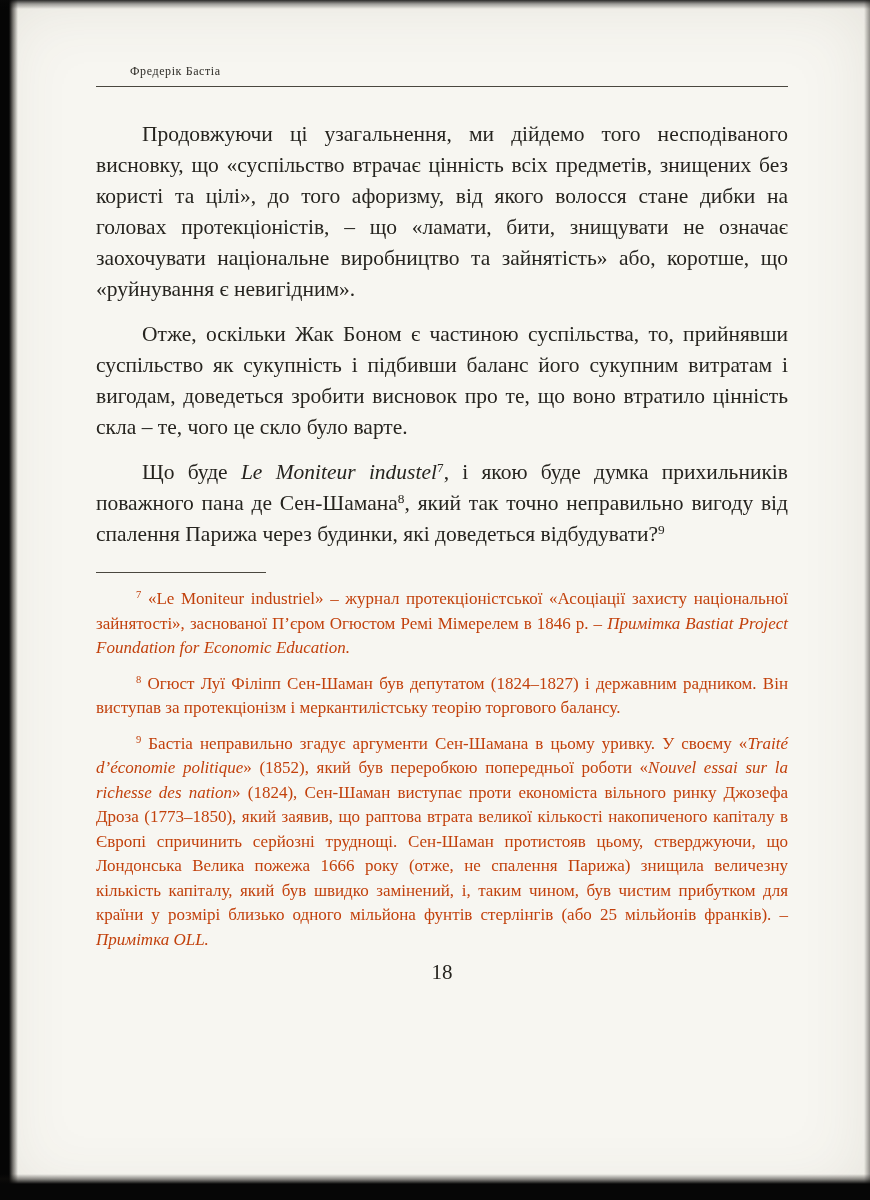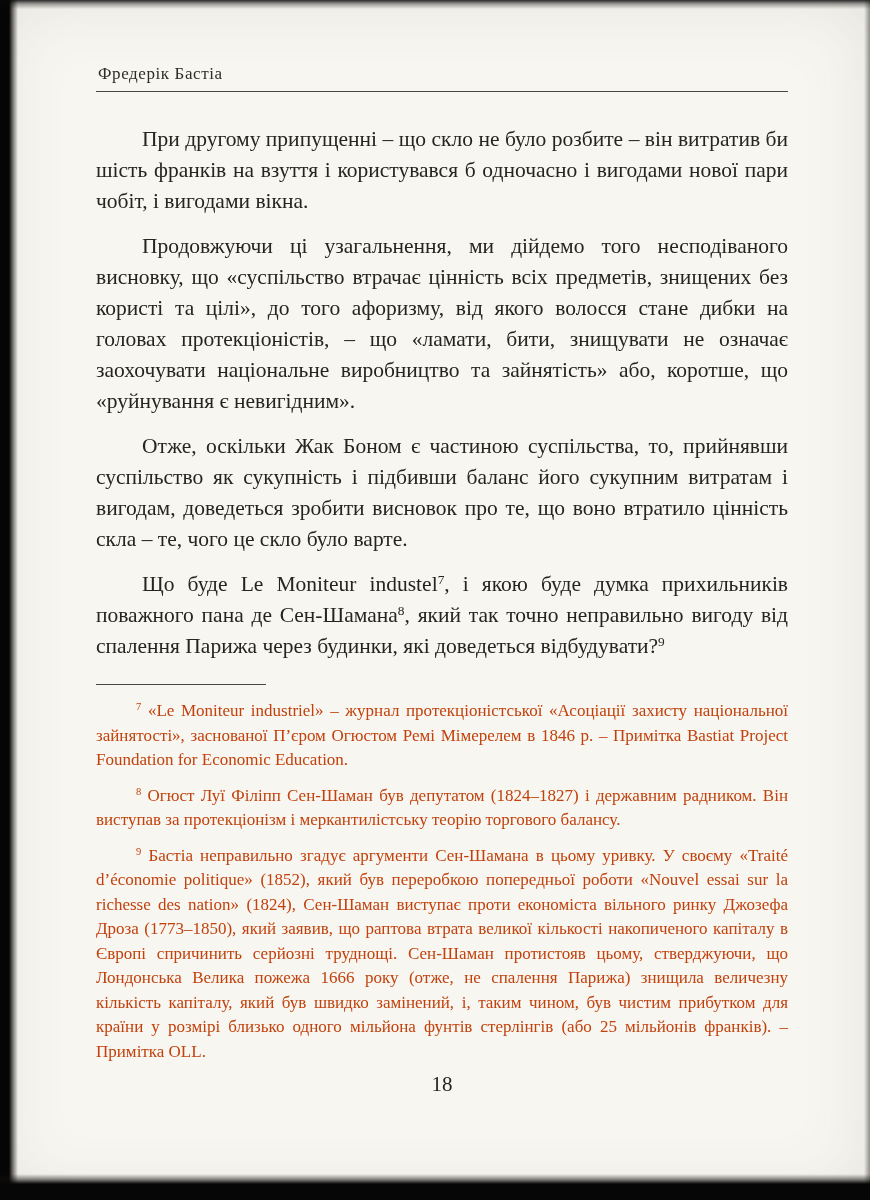--- a/index.html
+++ b/index.html
@@ -39,24 +39,25 @@
   }
   .page{
     position:relative;
     box-sizing:border-box;
     width:870px;height:1200px;
     padding:64px 82px 0 96px;
     color:#26241f;
     z-index:2;
   }
   .running-header{
-    font-size:17px;
+    font-size:12px;
     letter-spacing:0.6px;
     color:#2e2c27;
     padding-left:2px;
+    margin-left:32px;
   }
   .header-rule{
     border:none;
     border-top:1.5px solid #4a473f;
     margin:7px 0 0 0;
   }
   .body-text{
     margin-top:32px;
   }
   .body-text p{
@@ -68,21 +69,21 @@
     color:#26241f;
   }
   .body-text p:last-child{margin-bottom:0;}
   sup{
     font-size:0.62em;
     line-height:0;
     vertical-align:baseline;
     position:relative;
     top:-0.55em;
   }
-  .it{}
+  .it{font-style:italic;}
   .fn-rule{
     border:none;
     border-top:1.5px solid #4a473f;
     width:170px;
     margin:22px 0 14px 0;
   }
   .footnotes p{
     margin:0 0 11px 0;
     font-size:17px;
     line-height:24.5px;
@@ -105,21 +106,20 @@
   <div class="edge-left"></div>
   <div class="edge-top"></div>
   <div class="edge-right"></div>
   <div class="edge-bottom"></div>
 
   <div class="page">
     <div class="running-header">Фредерік Бастіа</div>
     <hr class="header-rule">
 
     <div class="body-text">
-        <p><span>При другому припущенні – що скло не було розбите – він витратив би шість франків на взуття і користувався б одночасно і вигодами нової пари чобіт, і вигодами вікна.</span></p>
         <p><span>Продовжуючи ці узагальнення, ми дійдемо того несподіваного висновку, що «суспільство втрачає цінність всіх предметів, знищених без користі та цілі», до того афоризму, від якого волосся стане дибки на головах протекціоністів, – що «ламати, бити, знищувати не означає заохочувати національне виробництво та зайнятість» або, коротше, що «руйнування є невигідним».</span></p>
         <p><span>Отже, оскільки Жак Боном є частиною суспільства, то, прийнявши суспільство як сукупність і підбивши баланс його сукупним витратам і вигодам, доведеться зробити висновок про те, що воно втратило цінність скла – те, чого це скло було варте.</span></p>
         <p><span>Що буде </span><span class="it">Le Moniteur industel</span><sup>7</sup><span>, і якою буде думка прихильників поважного пана де Сен-Шамана</span><sup>8</sup><span>, який так точно неправильно вигоду від спалення Парижа через будинки, які доведеться відбудувати?</span><sup>9</sup></p>
       </div>
 
     <hr class="fn-rule">
 
     <div class="footnotes">
         <p><sup>7</sup><span> «Le Moniteur industriel» – журнал протекціоністської «Асоціації захисту національної зайнятості», заснованої П’єром Огюстом Ремі Мімерелем в 1846 р. – </span><span class="it">Примітка Bastiat Project Foundation for Economic Education.</span></p>
         <p><sup>8</sup><span> Огюст Луї Філіпп Сен-Шаман був депутатом (1824–1827) і державним радником. Він виступав за протекціонізм і меркантилістську теорію торгового балансу.</span></p>

